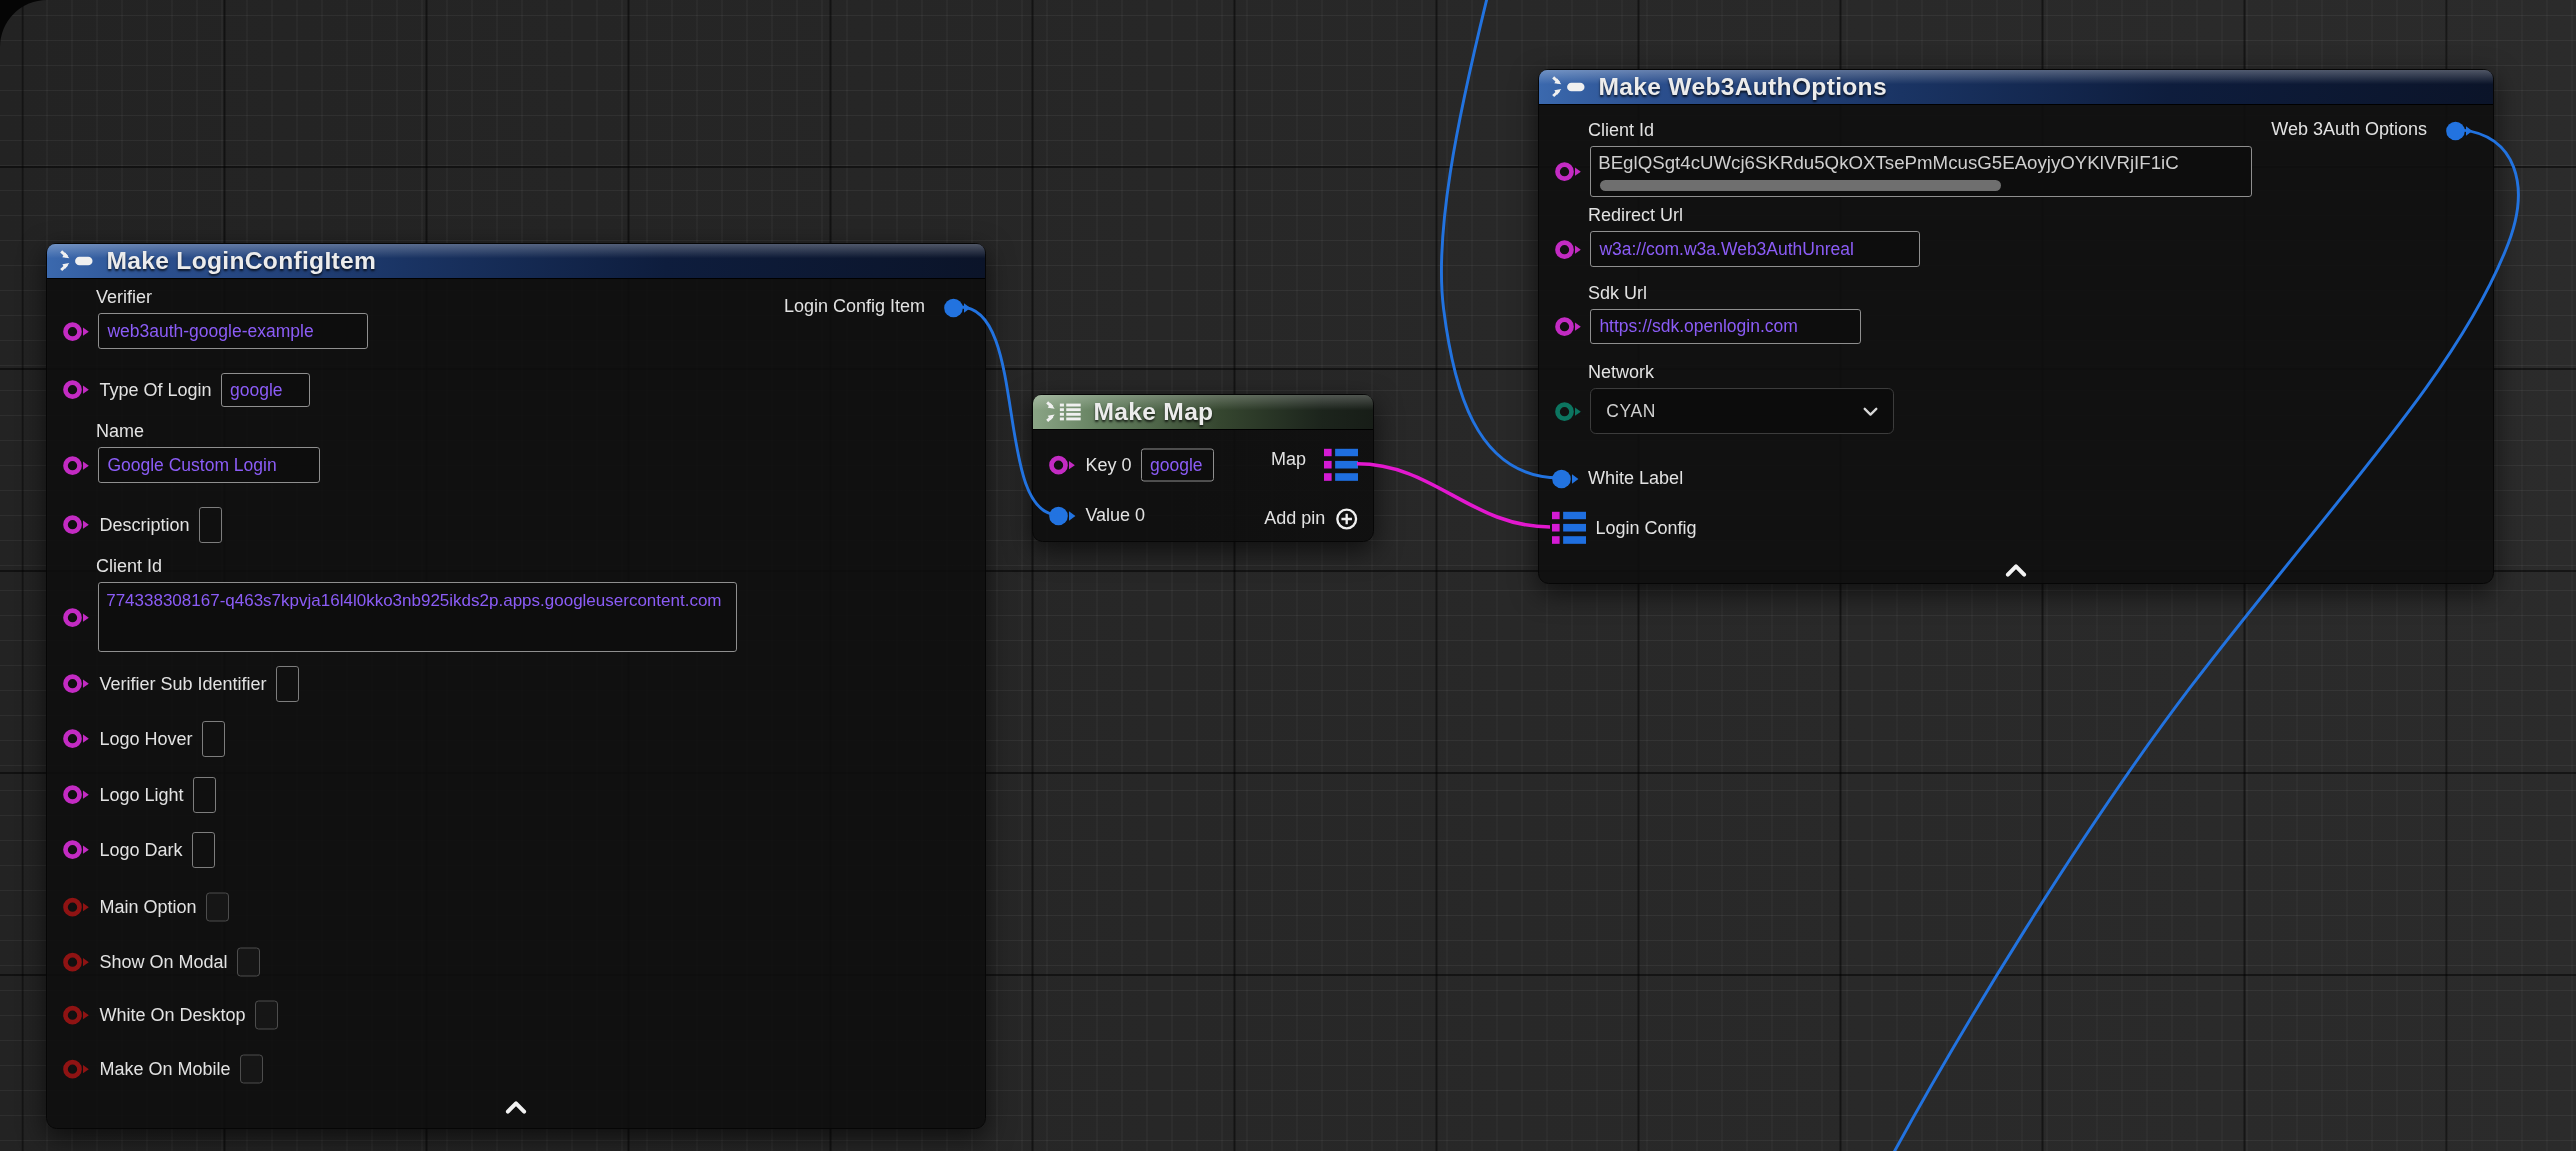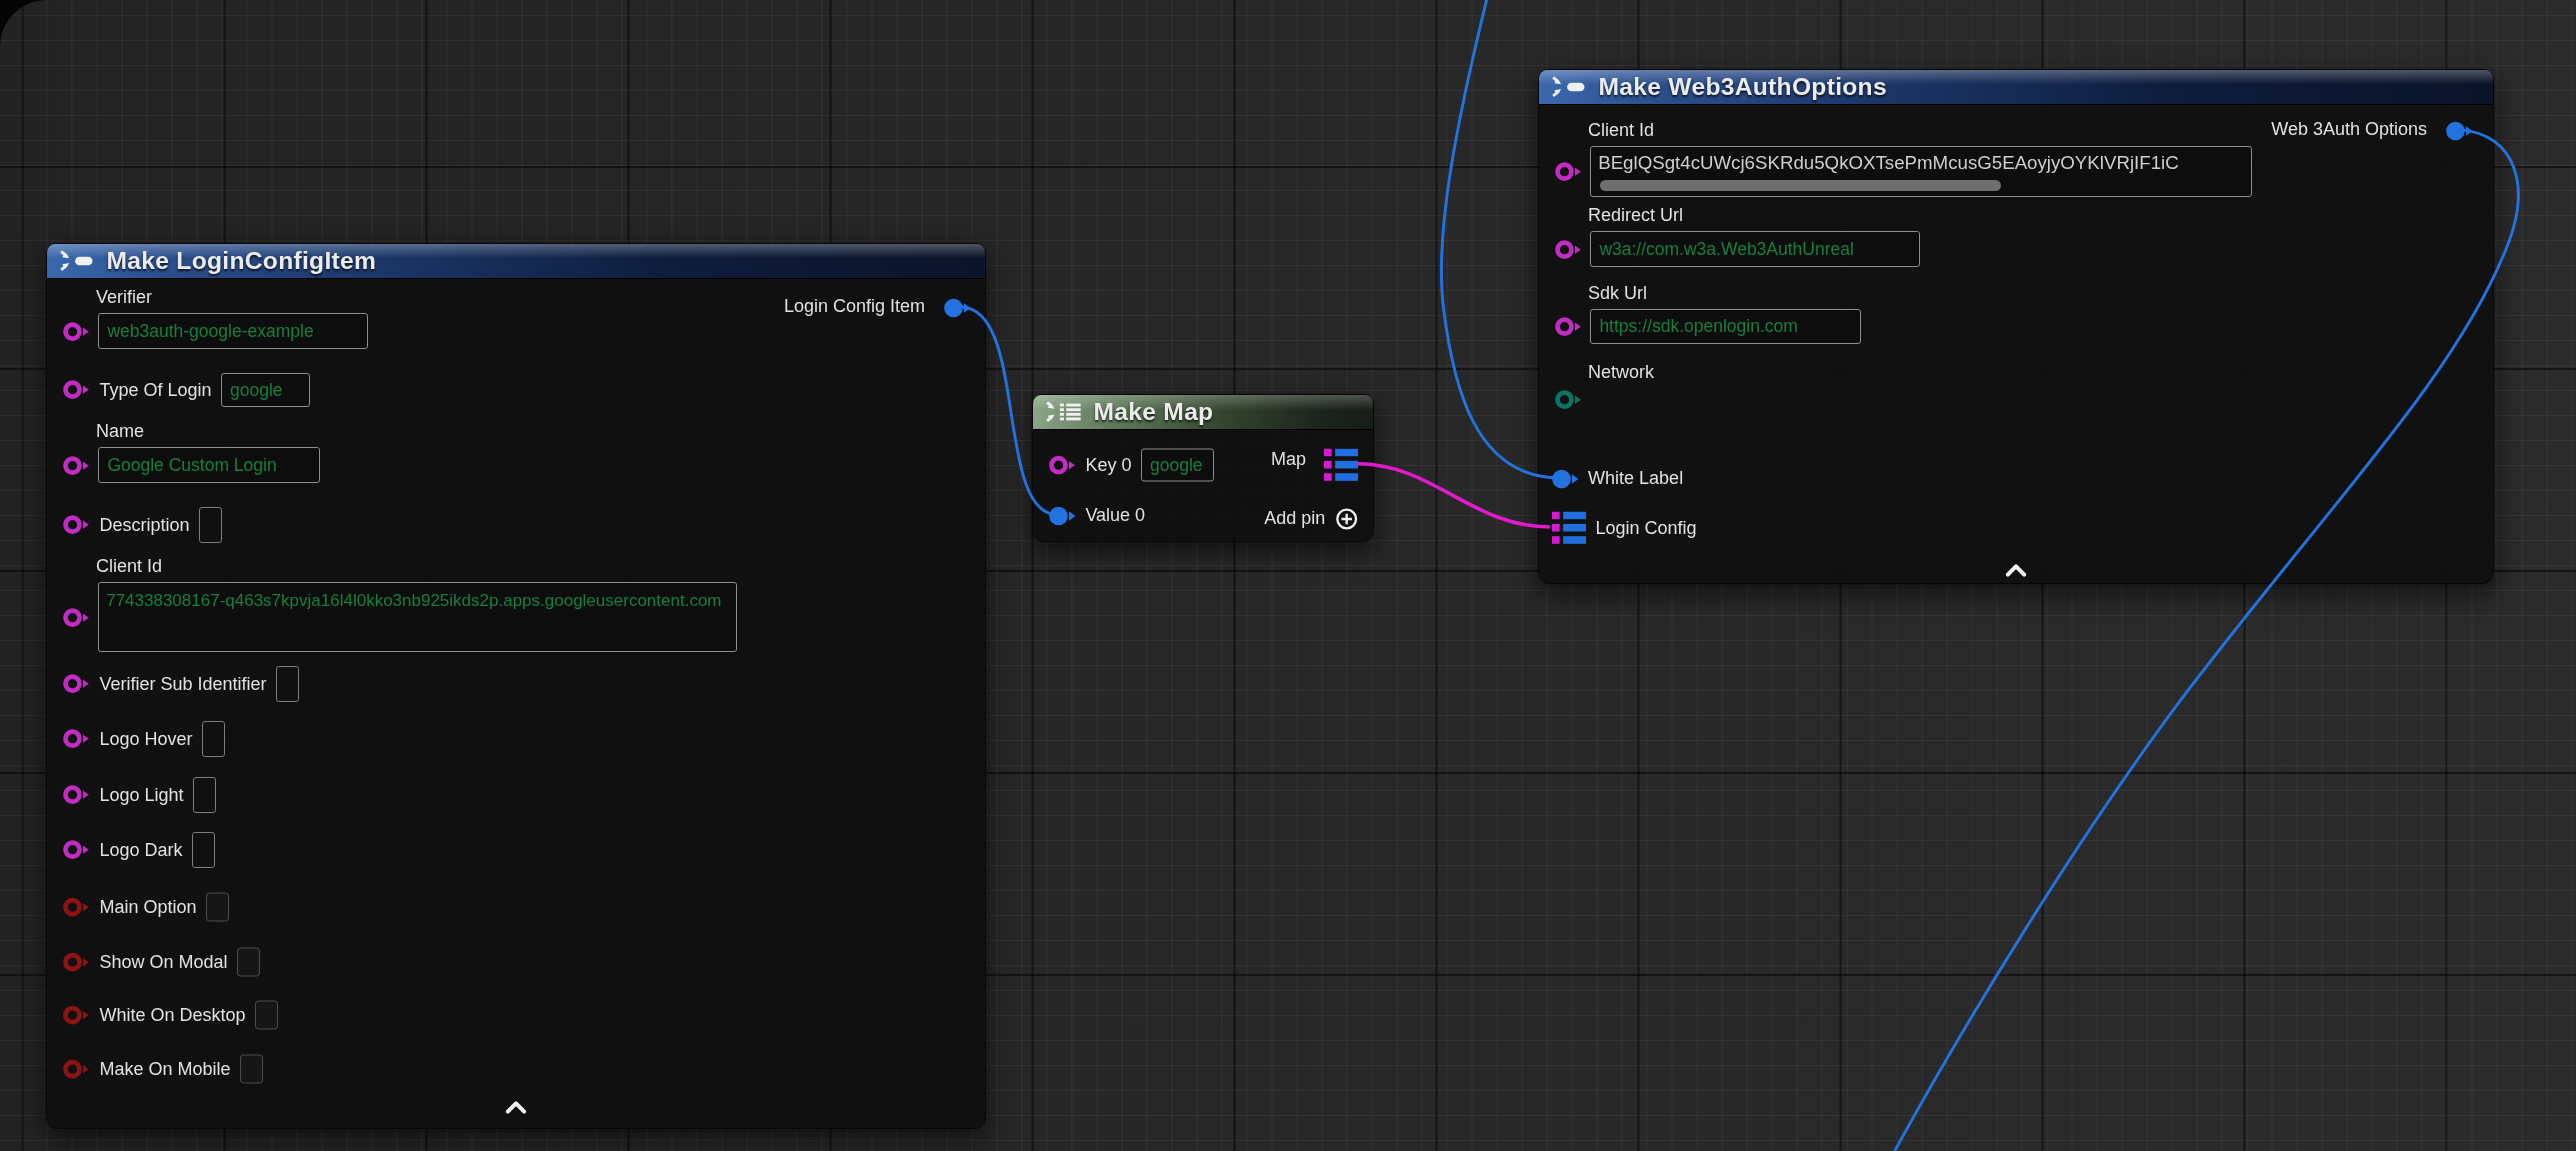--- a/index.html
+++ b/index.html
@@ -66,21 +66,21 @@
   .pin-label{color:#e2e2e2;font-size:18px;white-space:nowrap;}
 
   .pin{flex:0 0 auto;display:block;}
   .pin-struct{color:#c32bc3;}
   .pin-bool{color:#8f1313;}
   .pin-enum{color:#0c7560;}
   .pin-object{color:#2273e0;}
 
   .field{
     background:#0d0d0d;border:1.8px solid #8f8f8f;border-radius:2.9px;
-    color:#15803d;font-size:17.5px;display:flex;align-items:center;
+    color:#8b5cf6;font-size:17.5px;display:flex;align-items:center;
     padding:0 8.2px;height:36px;white-space:nowrap;overflow:hidden;
   }
   .field-multiline{
     height:70px;align-items:flex-start;padding:4.7px 7px;
     white-space:normal;word-break:break-all;line-height:1.55;font-size:17px;
   }
   .empty-box{width:23.4px;height:36px;background:#101010;border:1.8px solid #7d7d7d;border-radius:2.9px;}
   .checkbox{width:23.4px;height:29px;background:#161616;border:1.8px solid #4d4d4d;border-radius:3.5px;}
 
   .bigfield{
@@ -373,20 +373,26 @@
       </div>
     </div>
 
     <div class="in-stack" style="left:15px;top:292px;">
       <div class="stack-label pin-label">Network</div>
       <div class="stack-body">
         <svg class="pin pin-enum" width="28" height="23.4" viewBox="0 0 48 40">
             <circle cx="18" cy="20" r="12" fill="none" stroke="currentColor" stroke-width="8"></circle>
             <path d="M36 13 L46 20 L36 27 Z" fill="currentColor"></path>
           </svg>
+        <div class="dropdown">
+          <span>CYAN</span>
+          <svg width="15" height="9.4" viewBox="0 0 26 16">
+              <polyline points="3,3 13,13 23,3" fill="none" stroke="#d8d8d8" stroke-width="4" stroke-linecap="round" stroke-linejoin="round"></polyline>
+            </svg>
+        </div>
       </div>
     </div>
 
     <div class="in-row" style="left:11.7px;top:409px;">
       <svg class="pin pin-object" width="28" height="23.4" viewBox="0 0 48 40">
           <circle cx="18" cy="20" r="16" fill="currentColor"></circle>
           <path d="M36 12 L47 20 L36 28 Z" fill="currentColor"></path>
         </svg>
       <span class="pin-label">White Label</span>
     </div>

